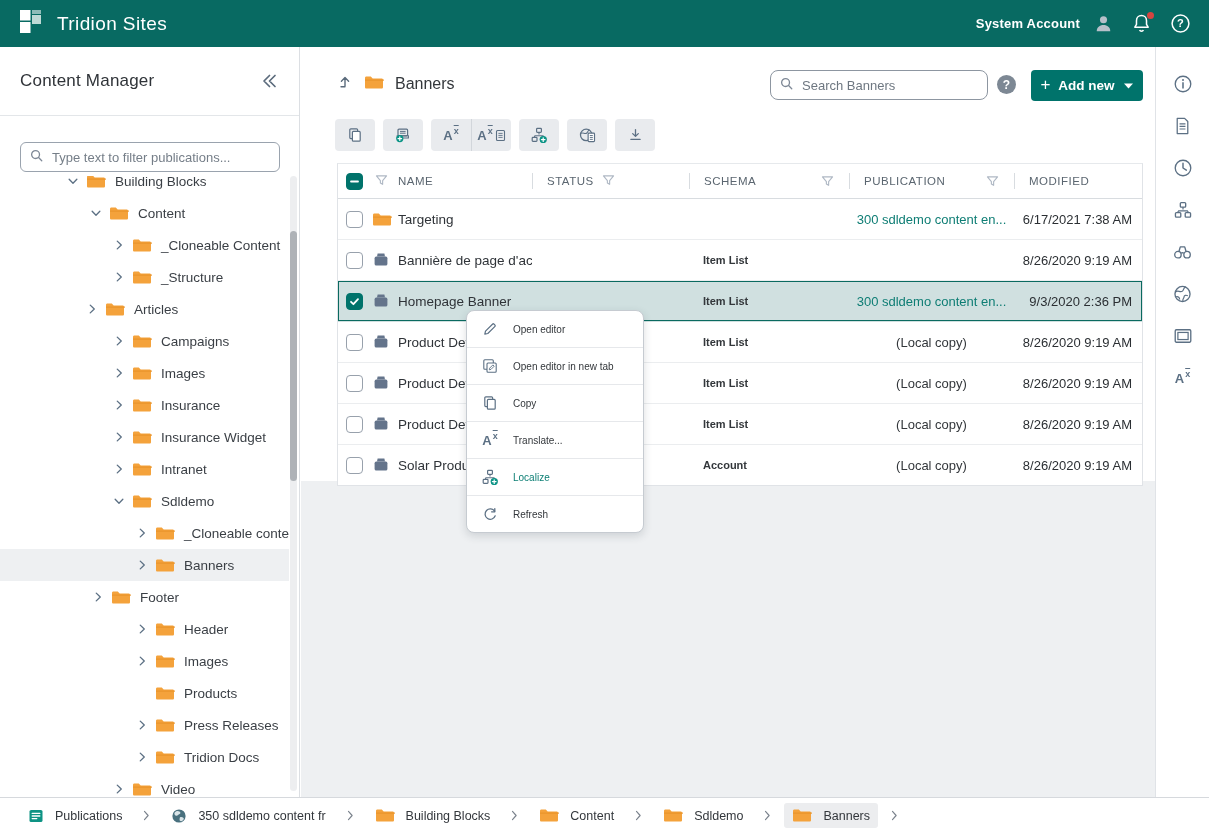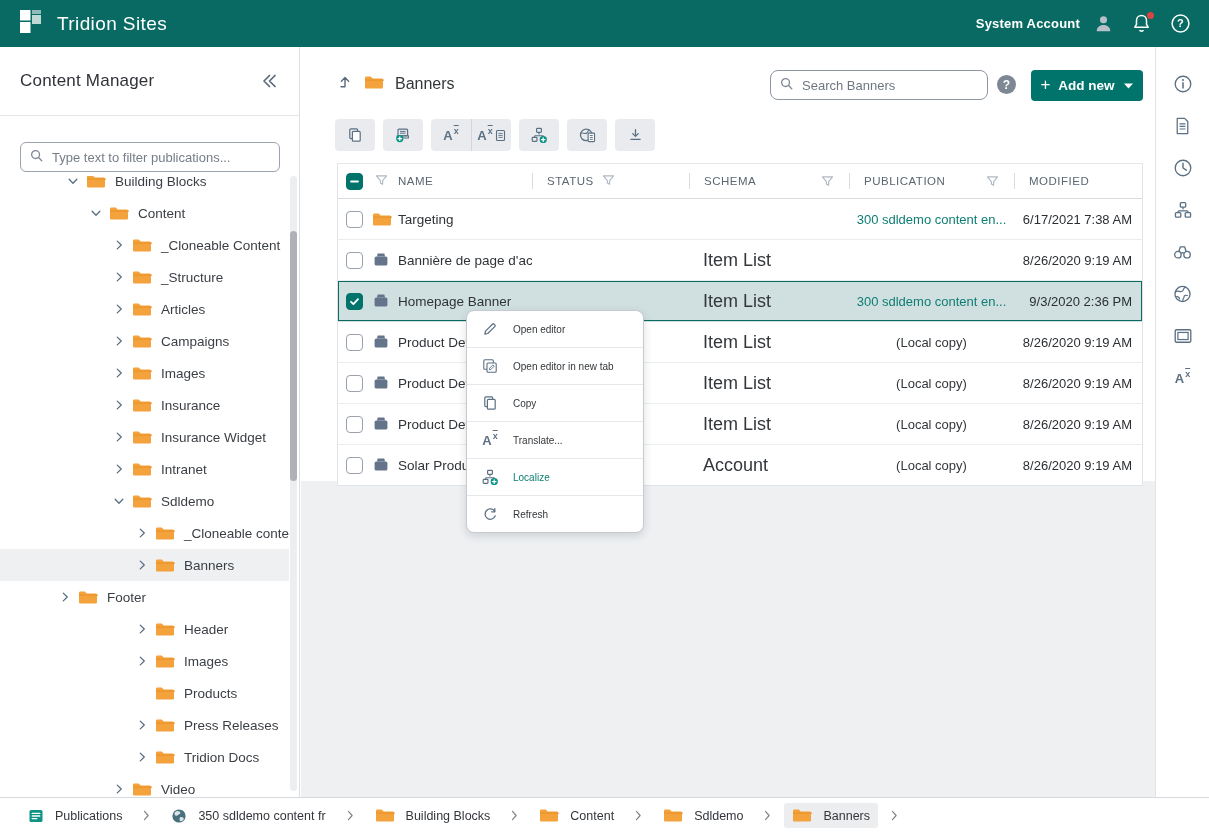--- a/index.html
+++ b/index.html
@@ -85,21 +85,21 @@
   .th-name .funnel{margin:0 9px 0 2px;}
   .th-status .funnel{margin-left:7px;}
   .fun-right{margin-left:auto;margin-right:14px;display:flex;}
   .trow{display:grid;grid-template-columns:34px 26px 134px 157px 160px 165px 128px;height:40px;
     align-items:center;border-bottom:1px solid #EBEDEF;cursor:pointer;background:#fff;}
   .trow:last-child{border-bottom:none;}
   .trow.selected{background:#D0E0E0;box-shadow:inset 0 0 0 1px #0A6A60;border-bottom-color:transparent;}
   .td-cb{padding-left:8px;display:flex;}
   .td-icon{display:flex;align-items:center;}
   .td-name{font-size:13.5px;color:#2F3338;white-space:nowrap;overflow:hidden;}
-  .td-schema{font-size:18px;color:#33373B;padding-left:14px;}
+  .td-schema{font-size:11px;color:#33373B;padding-left:14px;font-weight:bold;}
   .td-pub{font-size:13px;color:#33373B;display:flex;justify-content:center;white-space:nowrap;}
   .td-pub.link{color:#0E7D74;}
   .td-mod{font-size:13px;color:#2B2F33;display:flex;justify-content:flex-end;padding-right:10px;white-space:nowrap;}
 
   .cb{width:17px;height:17px;border:1.5px solid #98A1AC;border-radius:4px;background:#fff;
     box-sizing:border-box;display:flex;align-items:center;justify-content:center;cursor:pointer;}
   .cb.filled{background:#00736B;border-color:#00736B;}
 
   
   .context-menu{position:absolute;top:263px;left:165px;width:176px;background:#fff;z-index:50;
@@ -224,107 +224,107 @@
               </svg>
             </span>
             <span class="tree-folder">
               <svg width="20" height="17" viewBox="0 0 20 16">
                 <path d="M1 3.4 C1 2.6 1.6 2 2.4 2 h4.4 l1.9 2.1 h9 c.7 0 1.3.6 1.3 1.3 v7.3 c0 .7-.6 1.3-1.3 1.3 H2.3 C1.6 14 1 13.4 1 12.7 Z" fill="#F4A23B"></path>
                 <path d="M1 5.6 h19" stroke="#E8932B" stroke-width="1.1"></path>
               </svg>
             </span>
             <span class="tree-label">_Structure</span>
           </div>
+          <div class="tree-row" style="padding-left:84px">
+            <span class="tree-chev">
+              <svg width="14" height="14" viewBox="0 0 16 16">
+                <path d="M6 3.6 L10.6 8 L6 12.4" fill="none" stroke="#5C7084" stroke-width="1.5" stroke-linecap="round" stroke-linejoin="round"></path>
+              </svg>
+            </span>
+            <span class="tree-folder">
+              <svg width="20" height="17" viewBox="0 0 20 16">
+                <path d="M1 3.4 C1 2.6 1.6 2 2.4 2 h4.4 l1.9 2.1 h9 c.7 0 1.3.6 1.3 1.3 v7.3 c0 .7-.6 1.3-1.3 1.3 H2.3 C1.6 14 1 13.4 1 12.7 Z" fill="#F4A23B"></path>
+                <path d="M1 5.6 h19" stroke="#E8932B" stroke-width="1.1"></path>
+              </svg>
+            </span>
+            <span class="tree-label">Articles</span>
+          </div>
           <div class="tree-row" style="padding-left:111px">
             <span class="tree-chev">
               <svg width="14" height="14" viewBox="0 0 16 16">
                 <path d="M6 3.6 L10.6 8 L6 12.4" fill="none" stroke="#5C7084" stroke-width="1.5" stroke-linecap="round" stroke-linejoin="round"></path>
               </svg>
             </span>
             <span class="tree-folder">
               <svg width="20" height="17" viewBox="0 0 20 16">
                 <path d="M1 3.4 C1 2.6 1.6 2 2.4 2 h4.4 l1.9 2.1 h9 c.7 0 1.3.6 1.3 1.3 v7.3 c0 .7-.6 1.3-1.3 1.3 H2.3 C1.6 14 1 13.4 1 12.7 Z" fill="#F4A23B"></path>
                 <path d="M1 5.6 h19" stroke="#E8932B" stroke-width="1.1"></path>
               </svg>
             </span>
-            <span class="tree-label">Articles</span>
+            <span class="tree-label">Campaigns</span>
           </div>
           <div class="tree-row" style="padding-left:111px">
             <span class="tree-chev">
               <svg width="14" height="14" viewBox="0 0 16 16">
                 <path d="M6 3.6 L10.6 8 L6 12.4" fill="none" stroke="#5C7084" stroke-width="1.5" stroke-linecap="round" stroke-linejoin="round"></path>
               </svg>
             </span>
             <span class="tree-folder">
               <svg width="20" height="17" viewBox="0 0 20 16">
                 <path d="M1 3.4 C1 2.6 1.6 2 2.4 2 h4.4 l1.9 2.1 h9 c.7 0 1.3.6 1.3 1.3 v7.3 c0 .7-.6 1.3-1.3 1.3 H2.3 C1.6 14 1 13.4 1 12.7 Z" fill="#F4A23B"></path>
                 <path d="M1 5.6 h19" stroke="#E8932B" stroke-width="1.1"></path>
               </svg>
             </span>
-            <span class="tree-label">Campaigns</span>
+            <span class="tree-label">Images</span>
           </div>
           <div class="tree-row" style="padding-left:111px">
             <span class="tree-chev">
               <svg width="14" height="14" viewBox="0 0 16 16">
                 <path d="M6 3.6 L10.6 8 L6 12.4" fill="none" stroke="#5C7084" stroke-width="1.5" stroke-linecap="round" stroke-linejoin="round"></path>
               </svg>
             </span>
             <span class="tree-folder">
               <svg width="20" height="17" viewBox="0 0 20 16">
                 <path d="M1 3.4 C1 2.6 1.6 2 2.4 2 h4.4 l1.9 2.1 h9 c.7 0 1.3.6 1.3 1.3 v7.3 c0 .7-.6 1.3-1.3 1.3 H2.3 C1.6 14 1 13.4 1 12.7 Z" fill="#F4A23B"></path>
                 <path d="M1 5.6 h19" stroke="#E8932B" stroke-width="1.1"></path>
               </svg>
             </span>
-            <span class="tree-label">Images</span>
+            <span class="tree-label">Insurance</span>
           </div>
           <div class="tree-row" style="padding-left:111px">
             <span class="tree-chev">
               <svg width="14" height="14" viewBox="0 0 16 16">
                 <path d="M6 3.6 L10.6 8 L6 12.4" fill="none" stroke="#5C7084" stroke-width="1.5" stroke-linecap="round" stroke-linejoin="round"></path>
               </svg>
             </span>
             <span class="tree-folder">
               <svg width="20" height="17" viewBox="0 0 20 16">
                 <path d="M1 3.4 C1 2.6 1.6 2 2.4 2 h4.4 l1.9 2.1 h9 c.7 0 1.3.6 1.3 1.3 v7.3 c0 .7-.6 1.3-1.3 1.3 H2.3 C1.6 14 1 13.4 1 12.7 Z" fill="#F4A23B"></path>
                 <path d="M1 5.6 h19" stroke="#E8932B" stroke-width="1.1"></path>
               </svg>
             </span>
-            <span class="tree-label">Insurance</span>
+            <span class="tree-label">Insurance Widget</span>
           </div>
           <div class="tree-row" style="padding-left:111px">
             <span class="tree-chev">
               <svg width="14" height="14" viewBox="0 0 16 16">
                 <path d="M6 3.6 L10.6 8 L6 12.4" fill="none" stroke="#5C7084" stroke-width="1.5" stroke-linecap="round" stroke-linejoin="round"></path>
               </svg>
             </span>
             <span class="tree-folder">
               <svg width="20" height="17" viewBox="0 0 20 16">
                 <path d="M1 3.4 C1 2.6 1.6 2 2.4 2 h4.4 l1.9 2.1 h9 c.7 0 1.3.6 1.3 1.3 v7.3 c0 .7-.6 1.3-1.3 1.3 H2.3 C1.6 14 1 13.4 1 12.7 Z" fill="#F4A23B"></path>
                 <path d="M1 5.6 h19" stroke="#E8932B" stroke-width="1.1"></path>
               </svg>
             </span>
-            <span class="tree-label">Insurance Widget</span>
+            <span class="tree-label">Intranet</span>
           </div>
           <div class="tree-row" style="padding-left:111px">
             <span class="tree-chev">
               <svg width="14" height="14" viewBox="0 0 16 16">
-                <path d="M6 3.6 L10.6 8 L6 12.4" fill="none" stroke="#5C7084" stroke-width="1.5" stroke-linecap="round" stroke-linejoin="round"></path>
-              </svg>
-            </span>
-            <span class="tree-folder">
-              <svg width="20" height="17" viewBox="0 0 20 16">
-                <path d="M1 3.4 C1 2.6 1.6 2 2.4 2 h4.4 l1.9 2.1 h9 c.7 0 1.3.6 1.3 1.3 v7.3 c0 .7-.6 1.3-1.3 1.3 H2.3 C1.6 14 1 13.4 1 12.7 Z" fill="#F4A23B"></path>
-                <path d="M1 5.6 h19" stroke="#E8932B" stroke-width="1.1"></path>
-              </svg>
-            </span>
-            <span class="tree-label">Intranet</span>
-          </div>
-          <div class="tree-row" style="padding-left:111px">
-            <span class="tree-chev">
-              <svg width="14" height="14" viewBox="0 0 16 16">
                 <path d="M3.6 6 L8 10.6 L12.4 6" fill="none" stroke="#5C7084" stroke-width="1.5" stroke-linecap="round" stroke-linejoin="round"></path>
               </svg>
             </span>
             <span class="tree-folder">
               <svg width="20" height="17" viewBox="0 0 20 16">
                 <path d="M1 3.4 C1 2.6 1.6 2 2.4 2 h4.4 l1.9 2.1 h9 c.7 0 1.3.6 1.3 1.3 v7.3 c0 .7-.6 1.3-1.3 1.3 H2.3 C1.6 14 1 13.4 1 12.7 Z" fill="#F4A23B"></path>
                 <path d="M1 5.6 h19" stroke="#E8932B" stroke-width="1.1"></path>
               </svg>
             </span>
             <span class="tree-label">Sdldemo</span>
@@ -350,21 +350,21 @@
               </svg>
             </span>
             <span class="tree-folder">
               <svg width="20" height="17" viewBox="0 0 20 16">
                 <path d="M1 3.4 C1 2.6 1.6 2 2.4 2 h4.4 l1.9 2.1 h9 c.7 0 1.3.6 1.3 1.3 v7.3 c0 .7-.6 1.3-1.3 1.3 H2.3 C1.6 14 1 13.4 1 12.7 Z" fill="#F4A23B"></path>
                 <path d="M1 5.6 h19" stroke="#E8932B" stroke-width="1.1"></path>
               </svg>
             </span>
             <span class="tree-label">Banners</span>
           </div>
-          <div class="tree-row" style="padding-left:57px">
+          <div class="tree-row" style="padding-left:90px">
             <span class="tree-chev">
               <svg width="14" height="14" viewBox="0 0 16 16">
                 <path d="M6 3.6 L10.6 8 L6 12.4" fill="none" stroke="#5C7084" stroke-width="1.5" stroke-linecap="round" stroke-linejoin="round"></path>
               </svg>
             </span>
             <span class="tree-folder">
               <svg width="20" height="17" viewBox="0 0 20 16">
                 <path d="M1 3.4 C1 2.6 1.6 2 2.4 2 h4.4 l1.9 2.1 h9 c.7 0 1.3.6 1.3 1.3 v7.3 c0 .7-.6 1.3-1.3 1.3 H2.3 C1.6 14 1 13.4 1 12.7 Z" fill="#F4A23B"></path>
                 <path d="M1 5.6 h19" stroke="#E8932B" stroke-width="1.1"></path>
               </svg>

